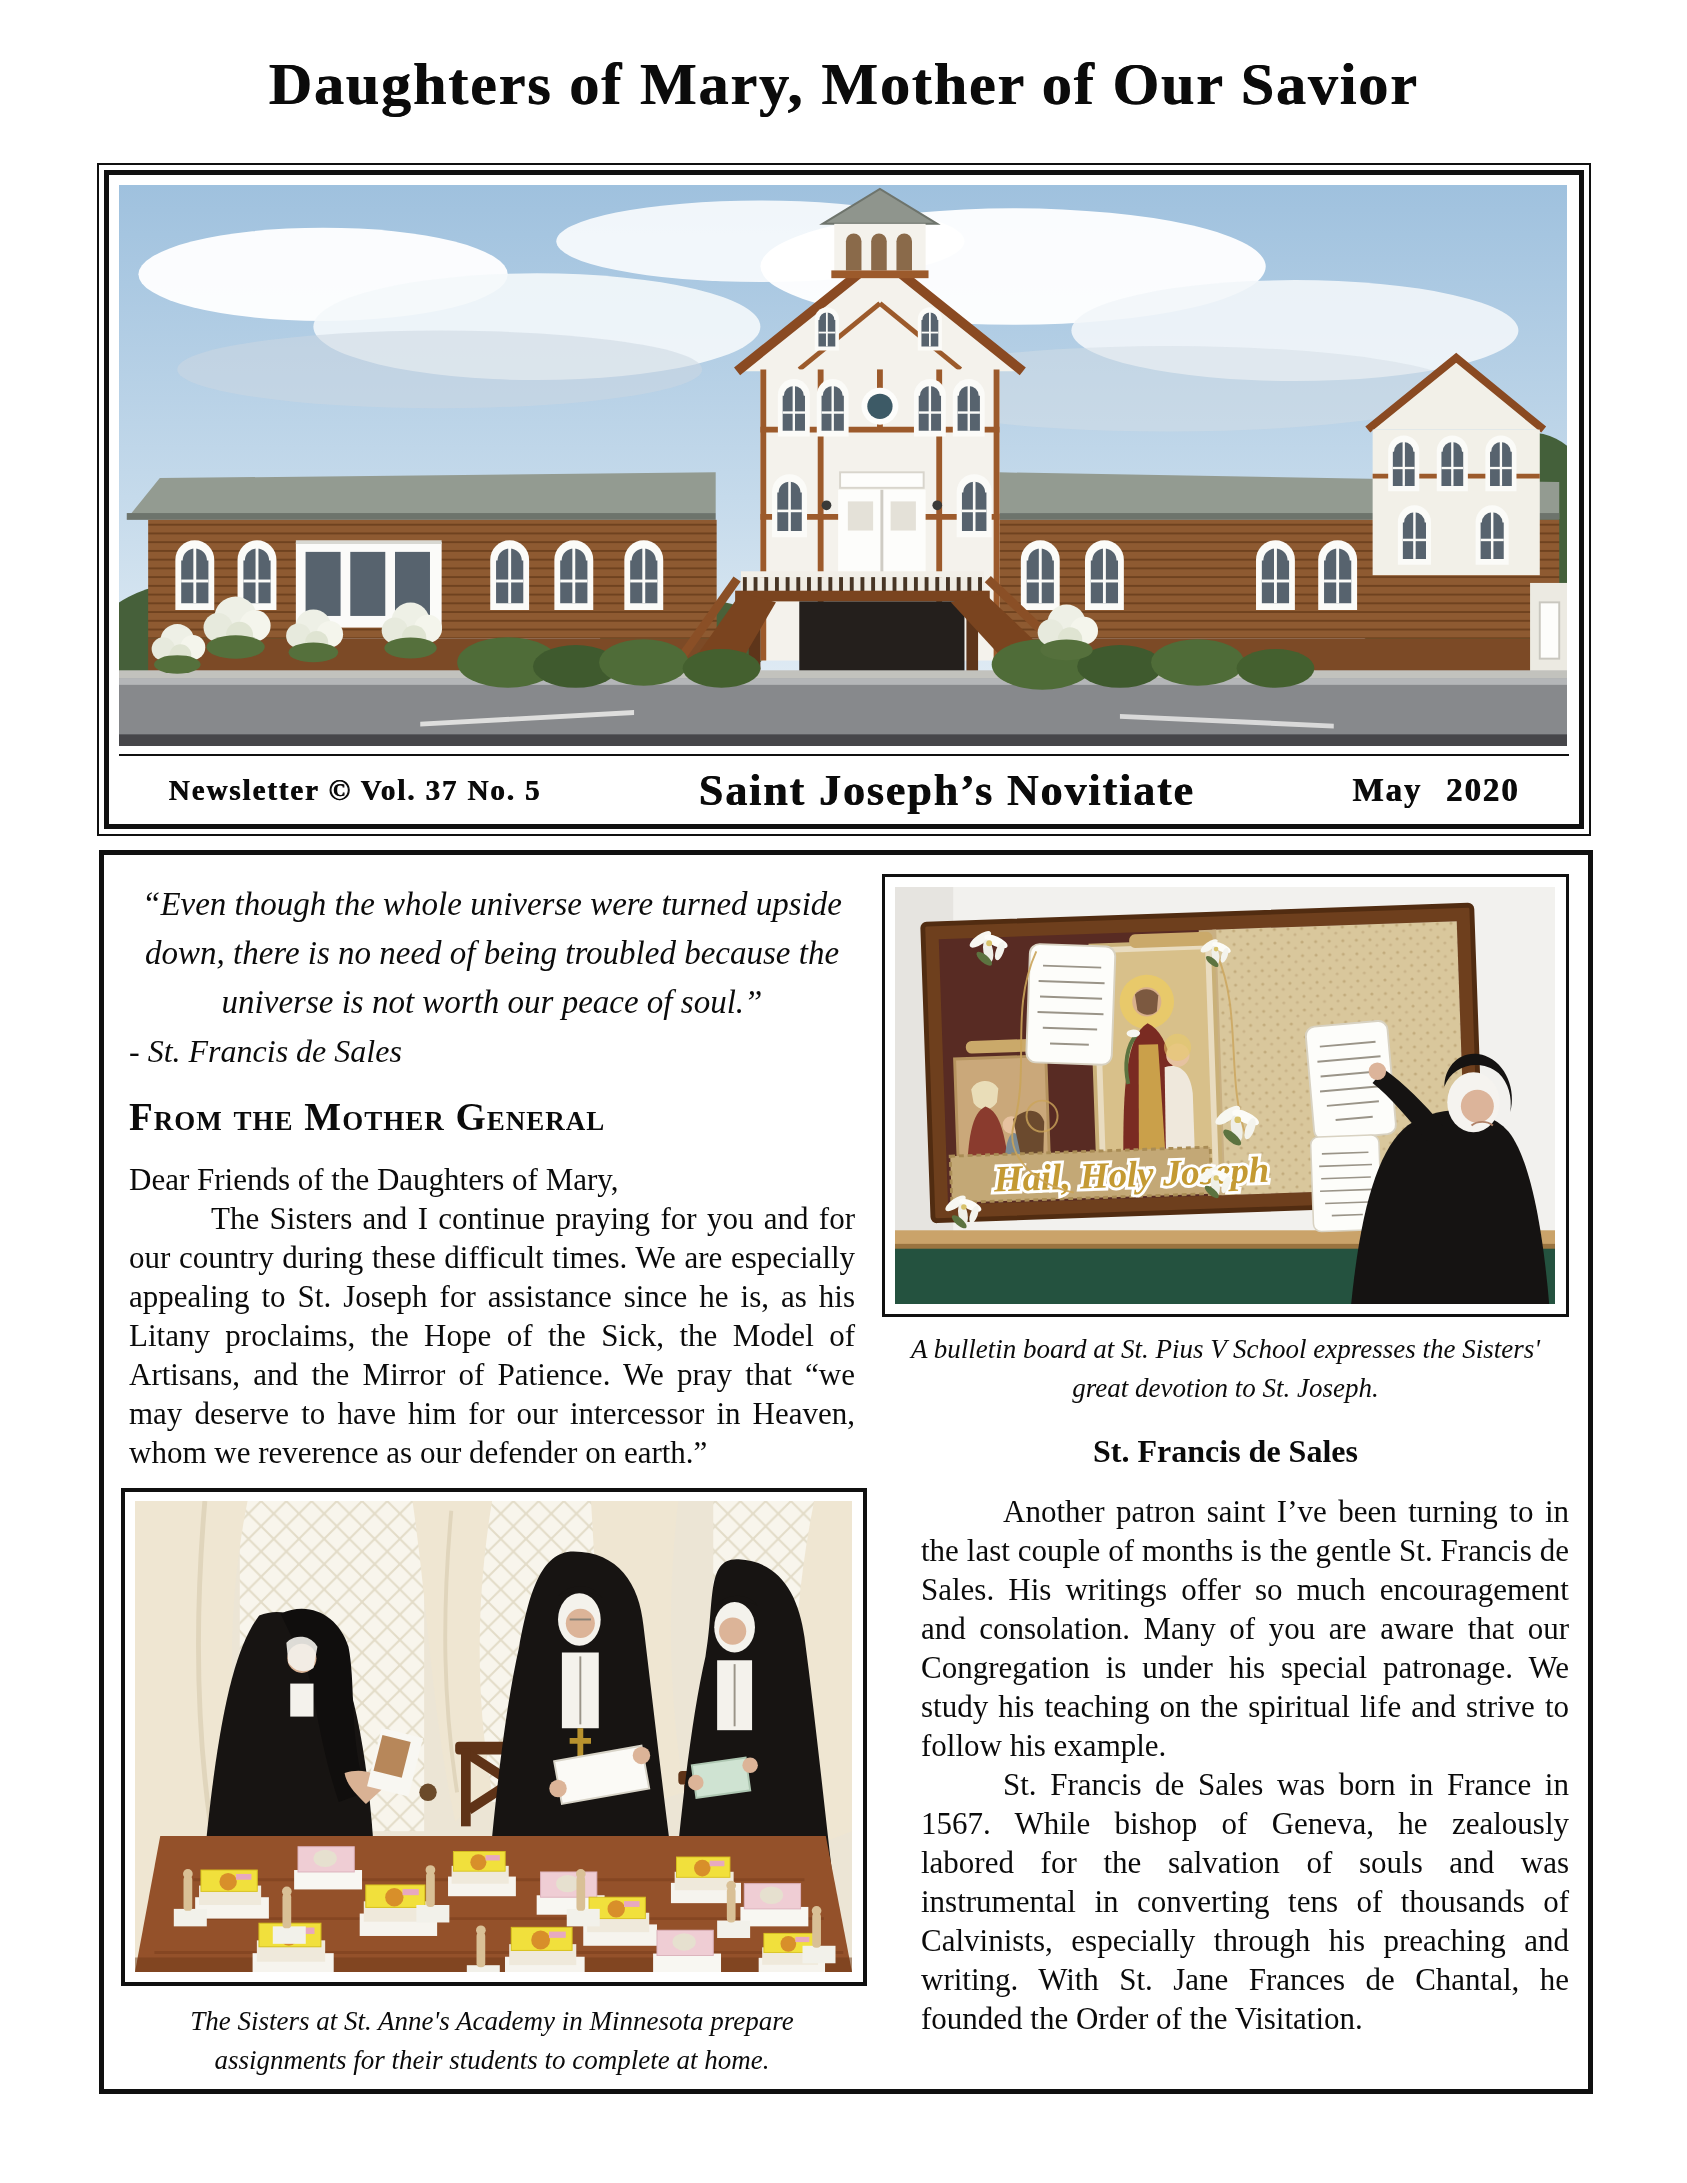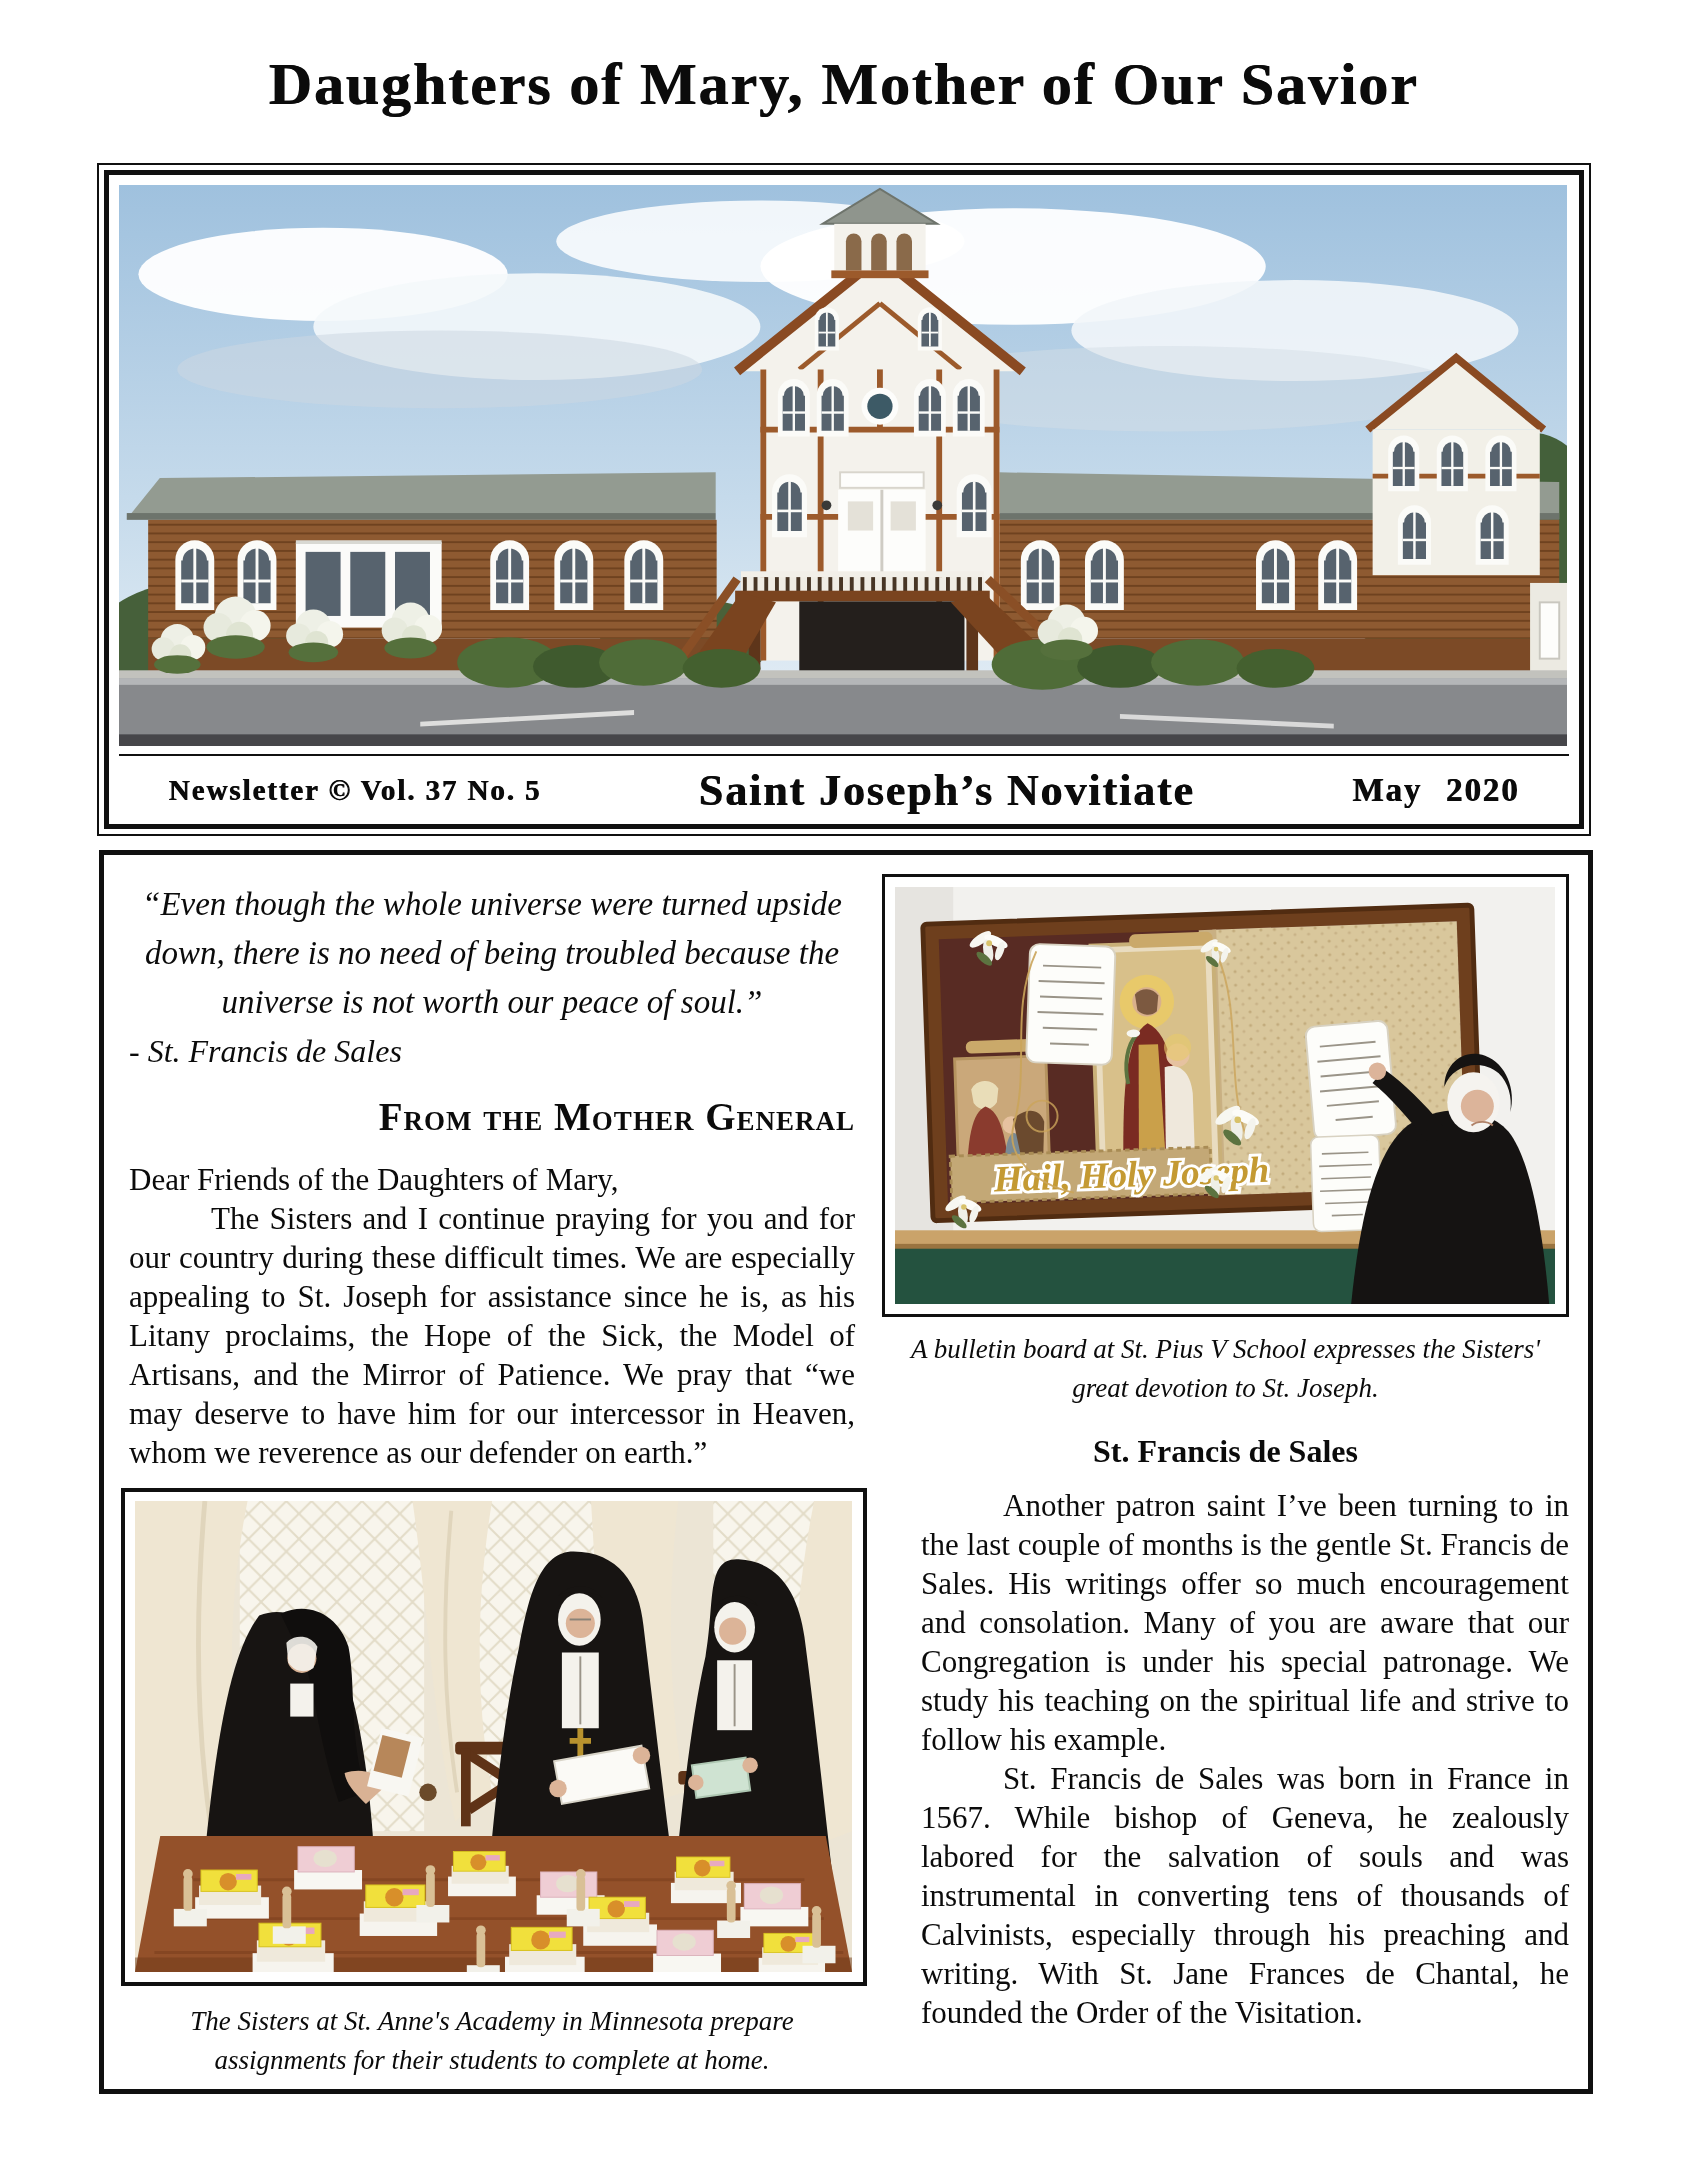--- a/index.html
+++ b/index.html
@@ -13,34 +13,34 @@
   .caption-rule{border-top:2.9px solid #101010;margin-top:8.7px;}
   .caption-bar{flex:1;display:flex;align-items:center;justify-content:space-between;padding:0 50px;}
   .cap-left{font-size:29px;}
   .cap-center{font-size:44px;}
   .cap-right{font-size:33px;word-spacing:13.6px;}
   .main-box{position:absolute;left:99px;top:850px;width:1494px;height:1244px;border:5.8px solid #101010;box-sizing:border-box;padding:17.5px 17.5px 0 25px;display:flex;gap:27px;overflow:hidden;background:#fff;}
   .col-left{width:726px;flex:none;}
   .col-right{width:687px;flex:none;}
   .quote{font-style:italic;font-size:33px;line-height:49px;text-align:center;margin-top:7.8px;}
   .quote-attrib{font-style:italic;font-size:32px;line-height:49px;text-align:left;}
-  .h-left{margin-top:17.5px;text-align:right;font-size:39px;font-variant:small-caps;font-weight:bold;letter-spacing:1px;}
+  .h-left{margin-top:17.5px;text-align:left;font-size:39px;font-variant:small-caps;font-weight:bold;letter-spacing:1px;}
   .body-text{font-size:31px;line-height:39px;text-align:justify;}
   .salutation{margin-top:21.3px;text-align:left;}
   .indent{text-indent:82px;}
   .photo-frame{border:4.9px solid #101010;background:#fff;padding:9.7px;box-sizing:border-box;line-height:0;}
   .photo-frame svg{display:block;}
   .frame-sisters{margin-left:-7.8px;width:746px;margin-top:15.5px;}
   .frame-bulletin{width:687px;border-width:3.9px;margin-top:1.9px;}
   .caption{font-style:italic;font-size:27px;line-height:39px;text-align:center;}
   .cap-sisters{margin-top:16px;}
   .cap-bulletin{margin-top:13.6px;}
   .h-right{margin-top:25px;text-align:center;font-size:32px;font-weight:bold;}
   .col-right .para{margin-left:39px;width:648px;}
-  .p1{margin-top:16px;}
+  .p1{margin-top:22px;}
 </style>
 </head>
 <body>
 
 <div class="page-title blackletter">Daughters of Mary, Mother of Our Savior</div>
 
 <div class="header-box">
   <div class="header-inner">
     <div class="photo-building">
 

